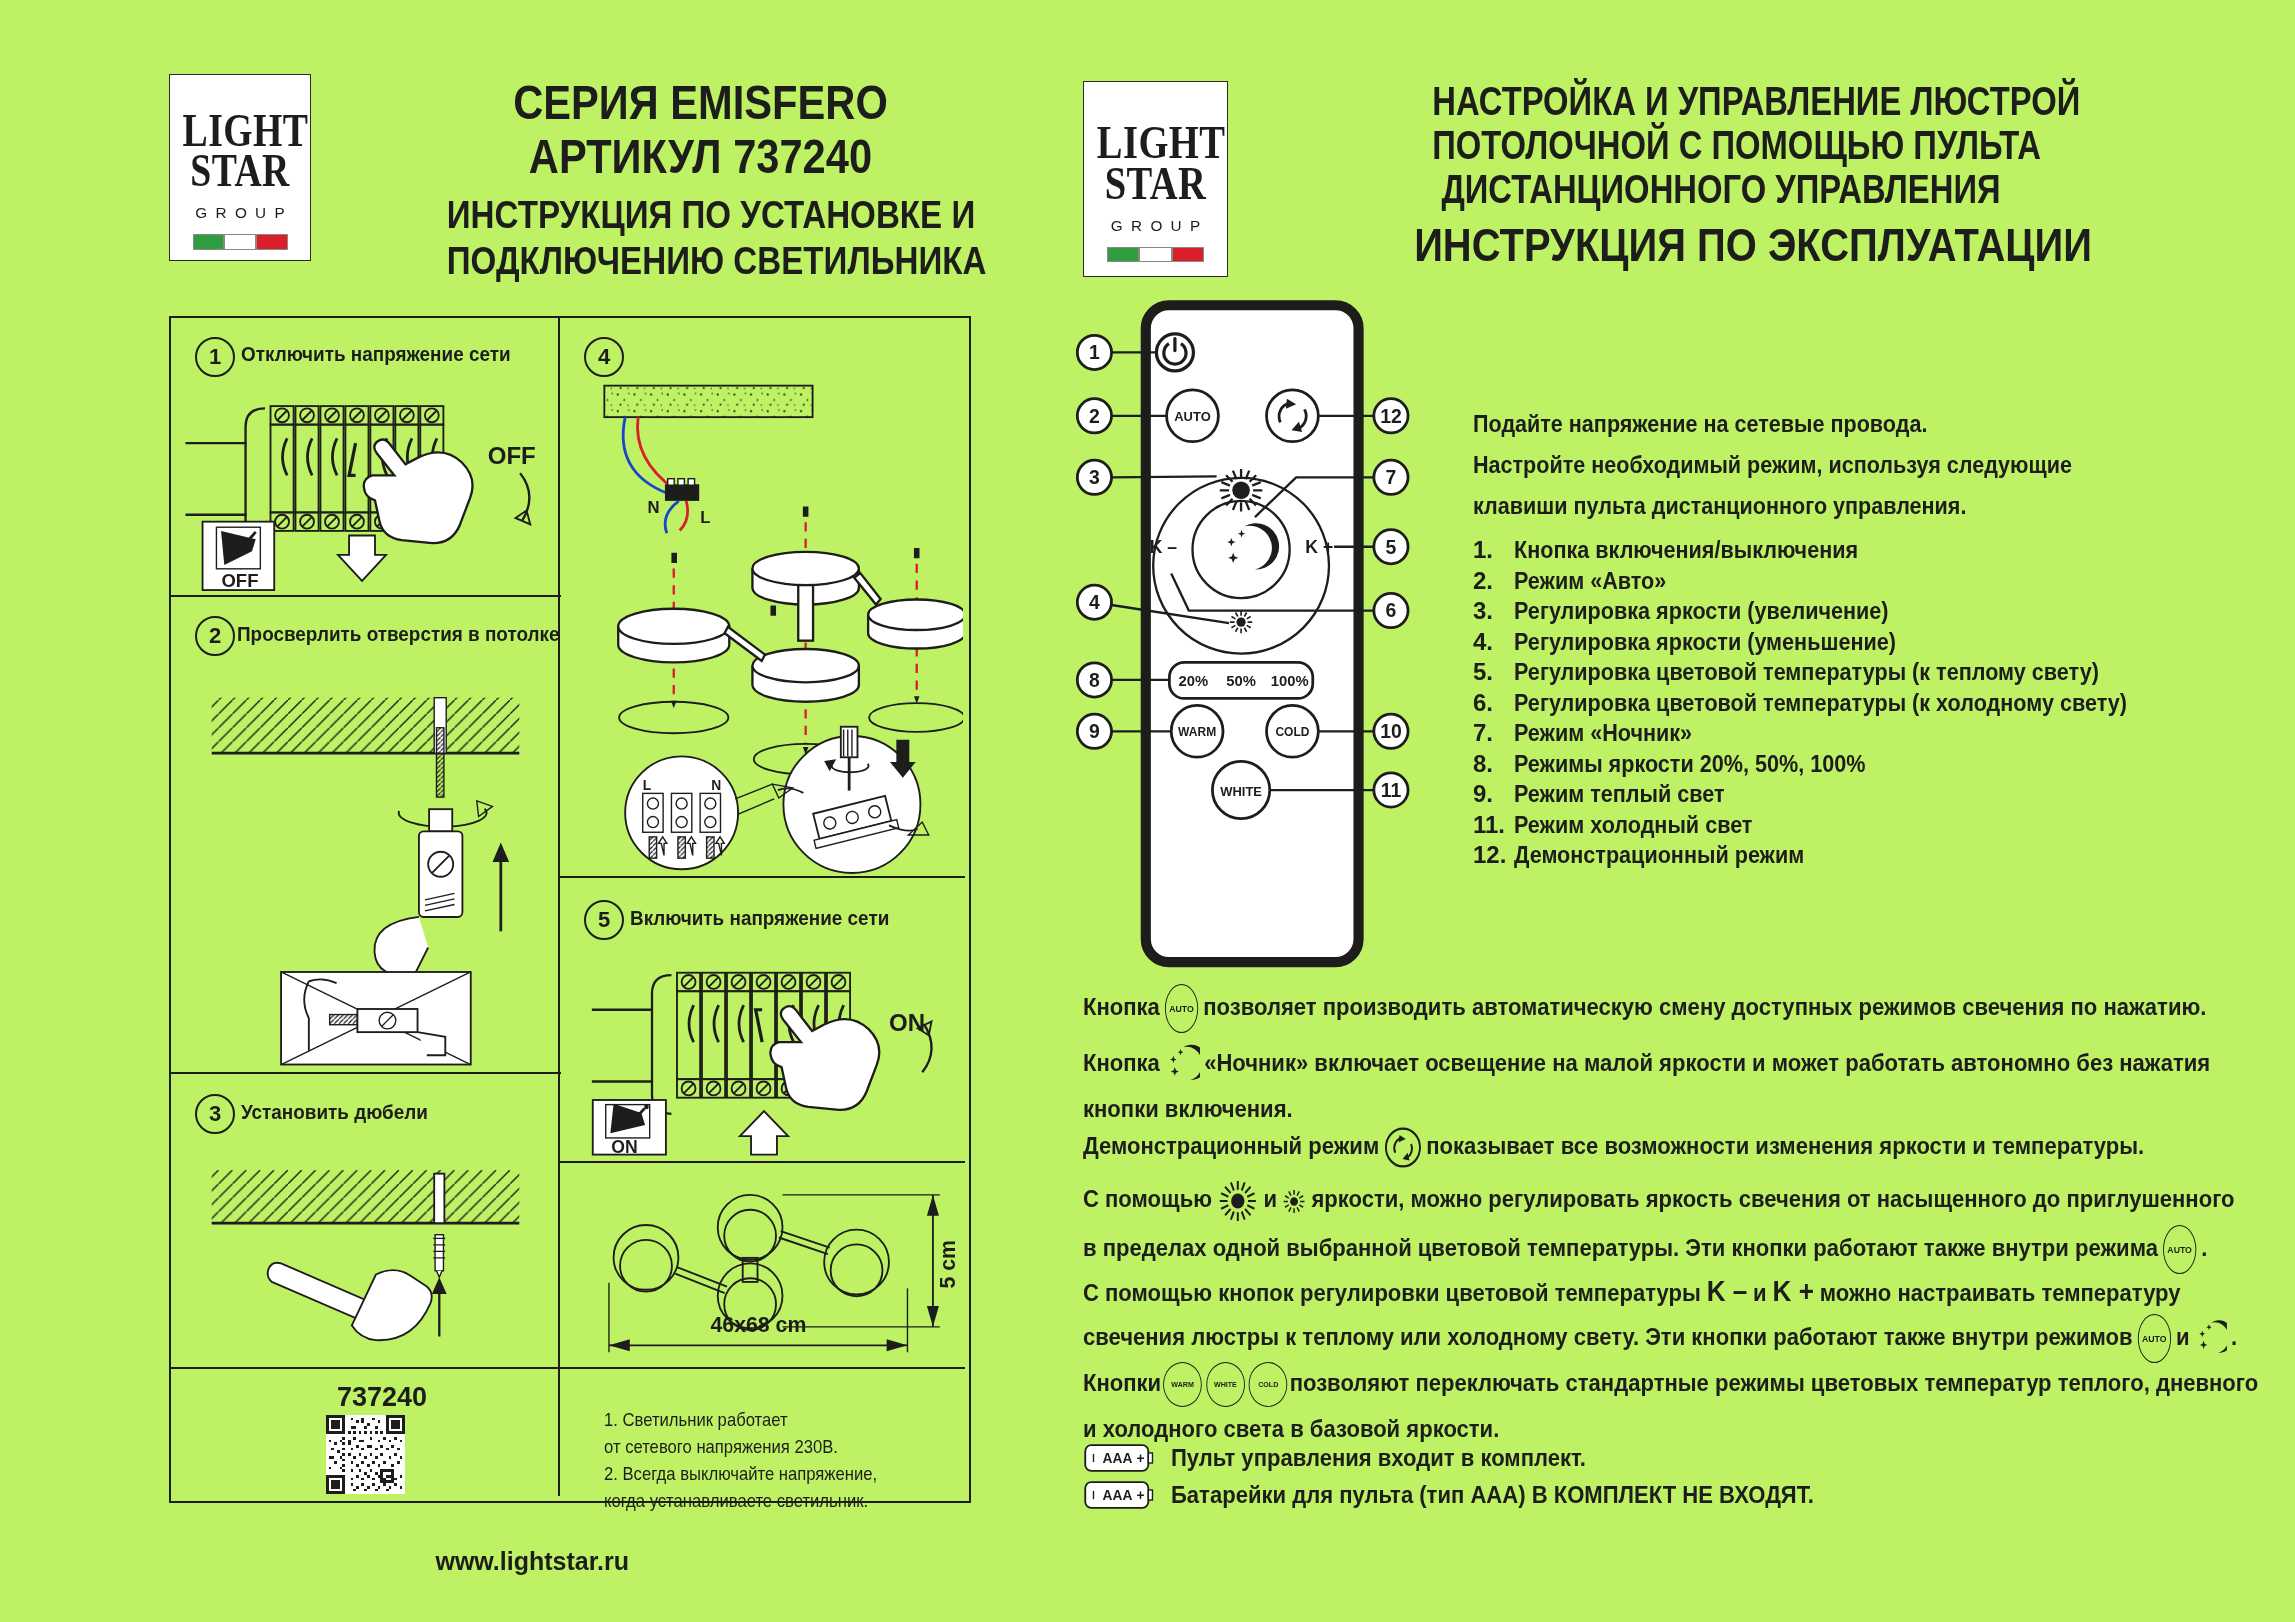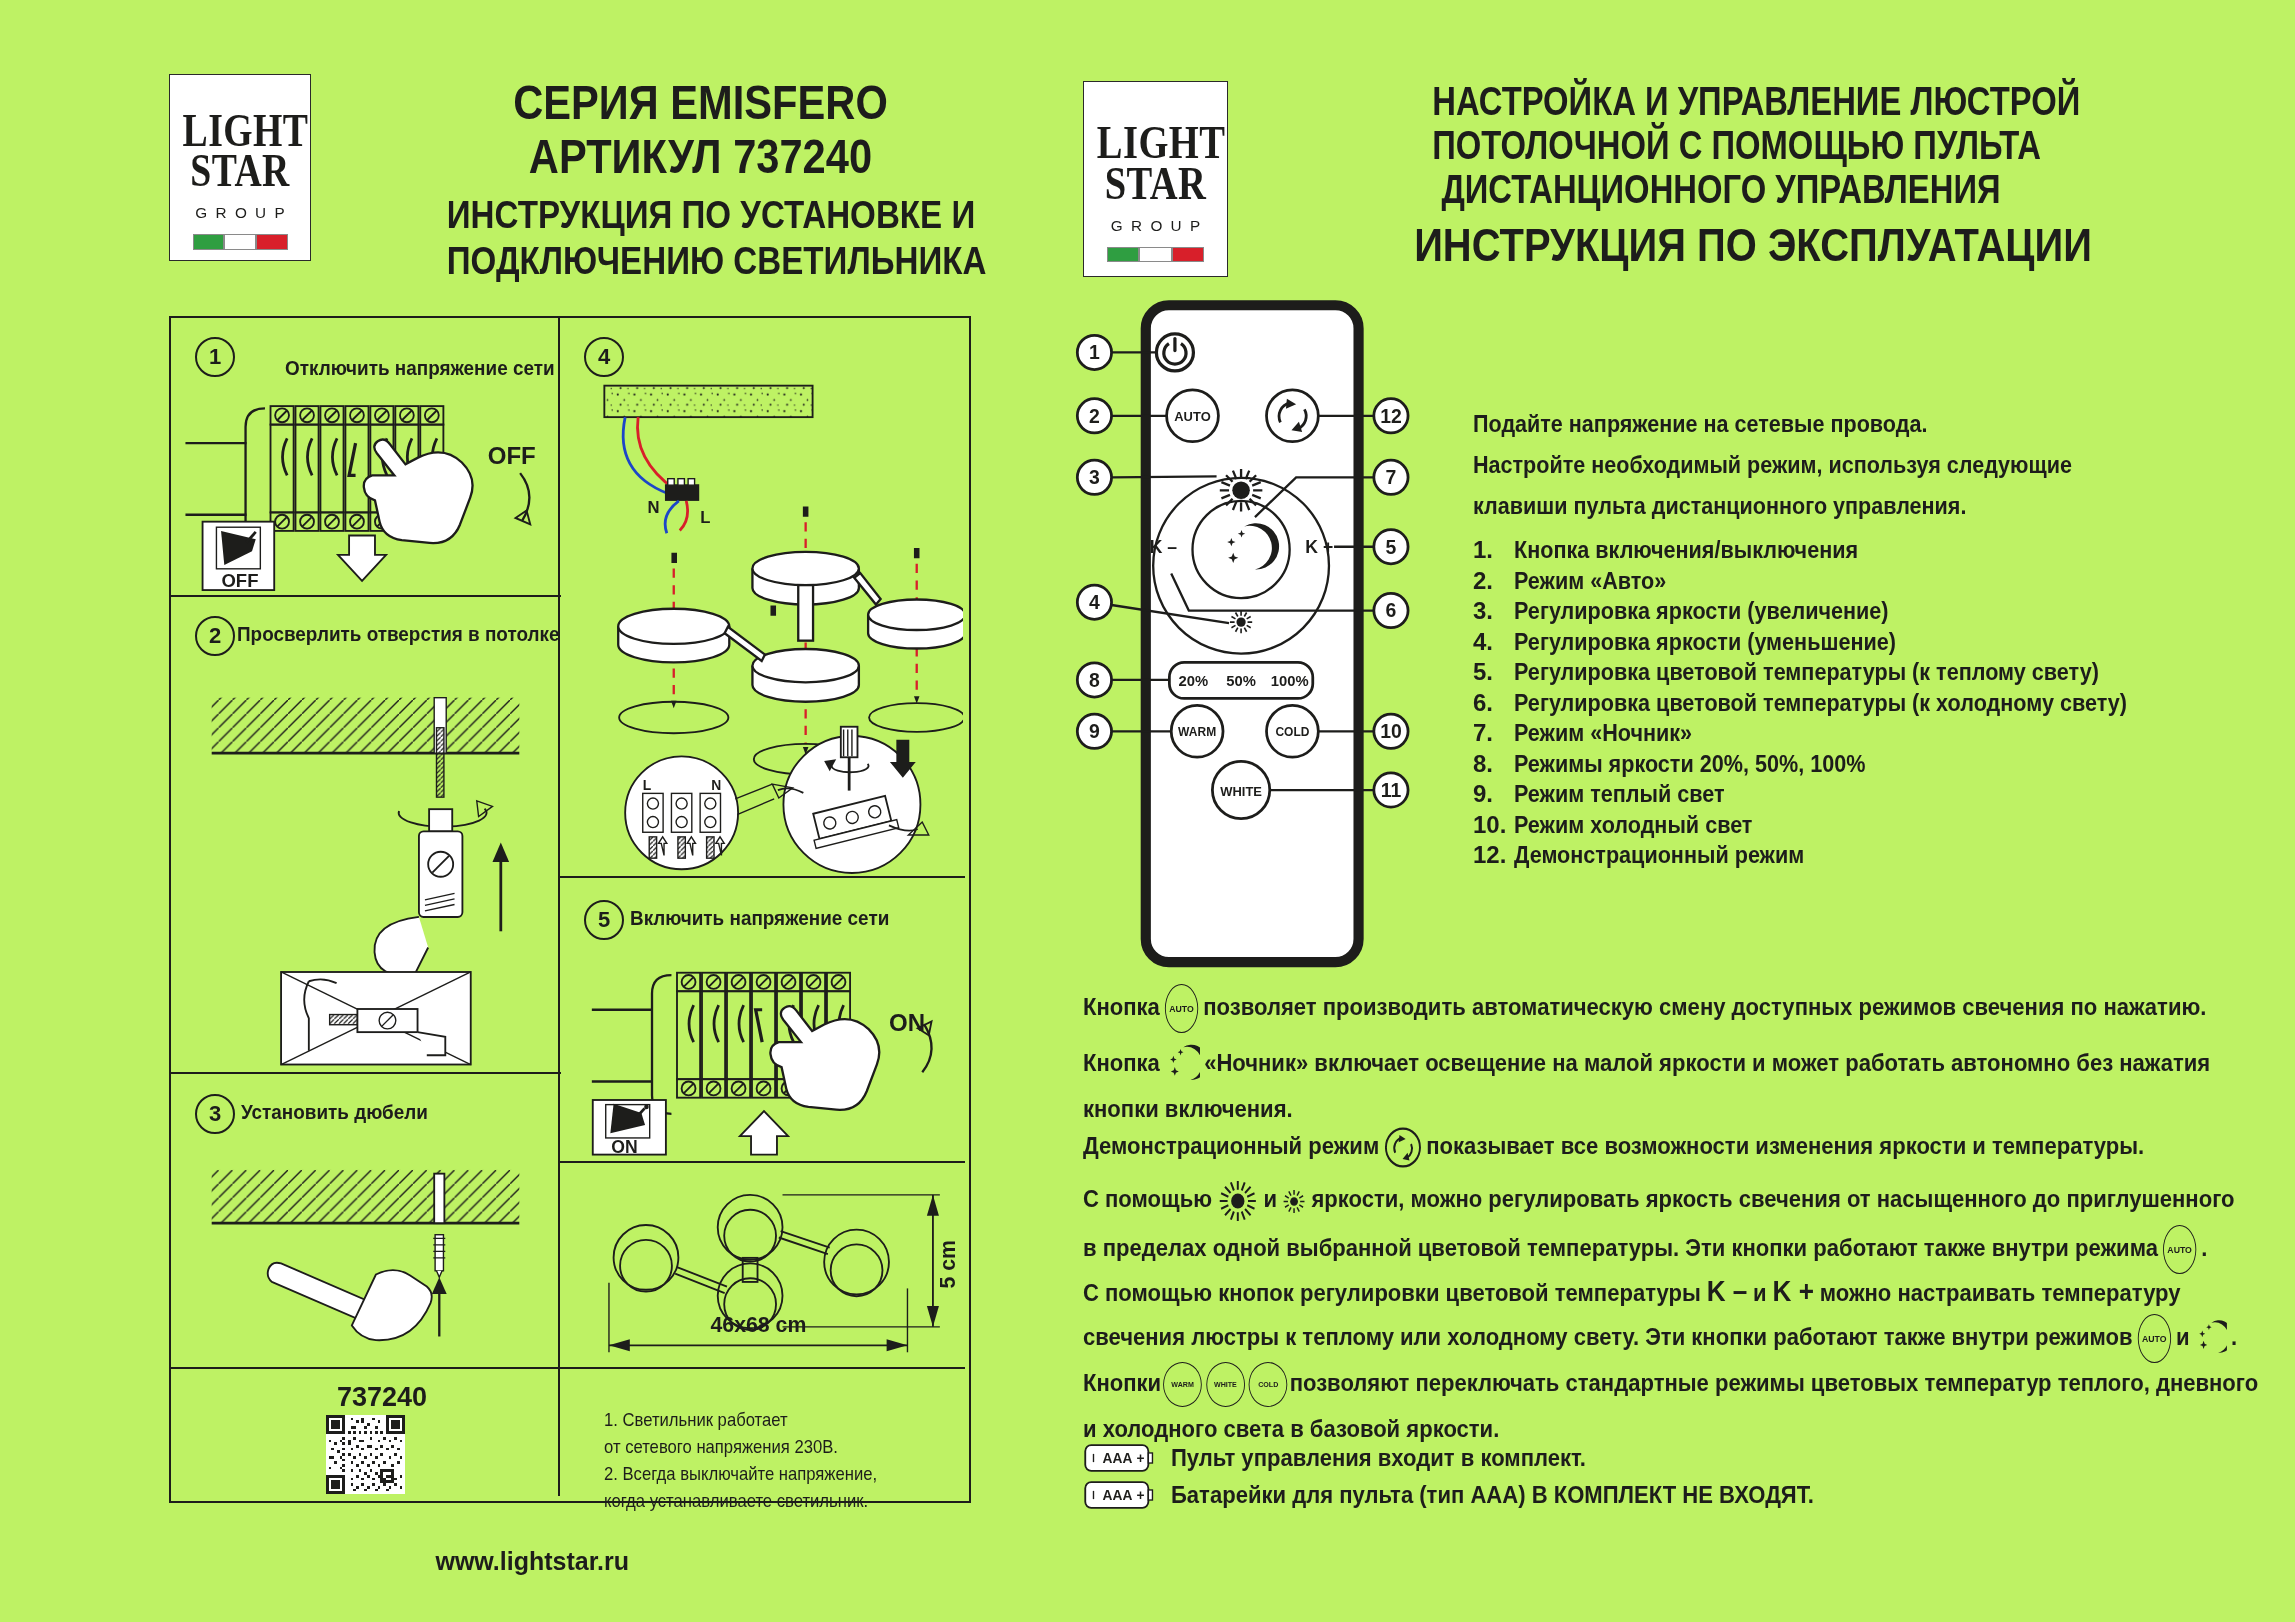--- a/index.html
+++ b/index.html
@@ -92,21 +92,21 @@
   <div class="abs" id="tableL">
 
     <div class="tl-line" style="left:387px;top:0;width:2.3px;height:1178px;"></div>
     <div class="tl-line" style="left:0;top:277px;width:390px;height:2.3px;"></div>
     <div class="tl-line" style="left:0;top:754px;width:390px;height:2.3px;"></div>
     <div class="tl-line" style="left:0;top:1049px;width:794px;height:2.3px;"></div>
     <div class="tl-line" style="left:387px;top:558px;width:407px;height:2.3px;"></div>
     <div class="tl-line" style="left:387px;top:843px;width:407px;height:2.3px;"></div>
 
     <div class="stepnum" style="left:24px;top:19.4px;">1</div>
-    <div class="steplab" style="left:70px;top:38px;margin-left:44px;"><span class="cxL">Отключить напряжение сети</span></div>
+    <div class="steplab" style="left:70px;top:24px;"><span class="cxL">Отключить напряжение сети</span></div>
     <svg class="abs" style="left:5.6px;top:65px;" width="377" height="208" viewBox="0 0 815 450">
       <path d="M190 55 Q148 55 148 95 L148 315 Q148 355 190 355" fill="none" stroke="#1d1d1b" stroke-width="5"></path>
       <line x1="18" y1="130" x2="150" y2="130" stroke="#1d1d1b" stroke-width="5"></line>
       <line x1="18" y1="285" x2="150" y2="285" stroke="#1d1d1b" stroke-width="5"></line>
       <g stroke="#1d1d1b" fill="none" stroke-width="4">
         <g>
             <rect x="202" y="50" width="50" height="40"></rect>
             <circle cx="227" cy="70" r="15"></circle>
             <line x1="217" y1="80" x2="237" y2="60"></line>
             <rect x="202" y="90" width="50" height="190"></rect>
@@ -687,21 +687,21 @@
       </div>
     <div class="legend-row">
         <span class="legend-num">8.</span>
         <span class="legend-txt cxL nw">Режимы яркости 20%, 50%, 100%</span>
       </div>
     <div class="legend-row">
         <span class="legend-num">9.</span>
         <span class="legend-txt cxL nw">Режим теплый свет</span>
       </div>
     <div class="legend-row">
-        <span class="legend-num">10.</span>
+        <span class="legend-num">11.</span>
         <span class="legend-txt cxL nw">Режим холодный свет</span>
       </div>
     <div class="legend-row">
         <span class="legend-num">12.</span>
         <span class="legend-txt cxL nw">Демонстрационный режим</span>
       </div>
   </div>
 
   <div class="par" style="left:1083px;top:984px;">
     <span class="cxL nw"><span>Кнопка</span><span class="ic ic-auto">AUTO</span><span>позволяет производить автоматическую смену доступных режимов свечения по нажатию.</span></span>

